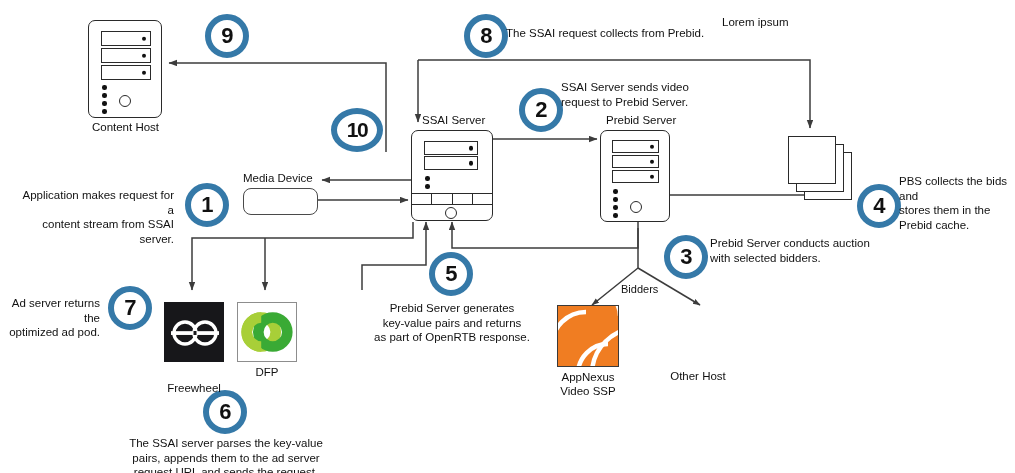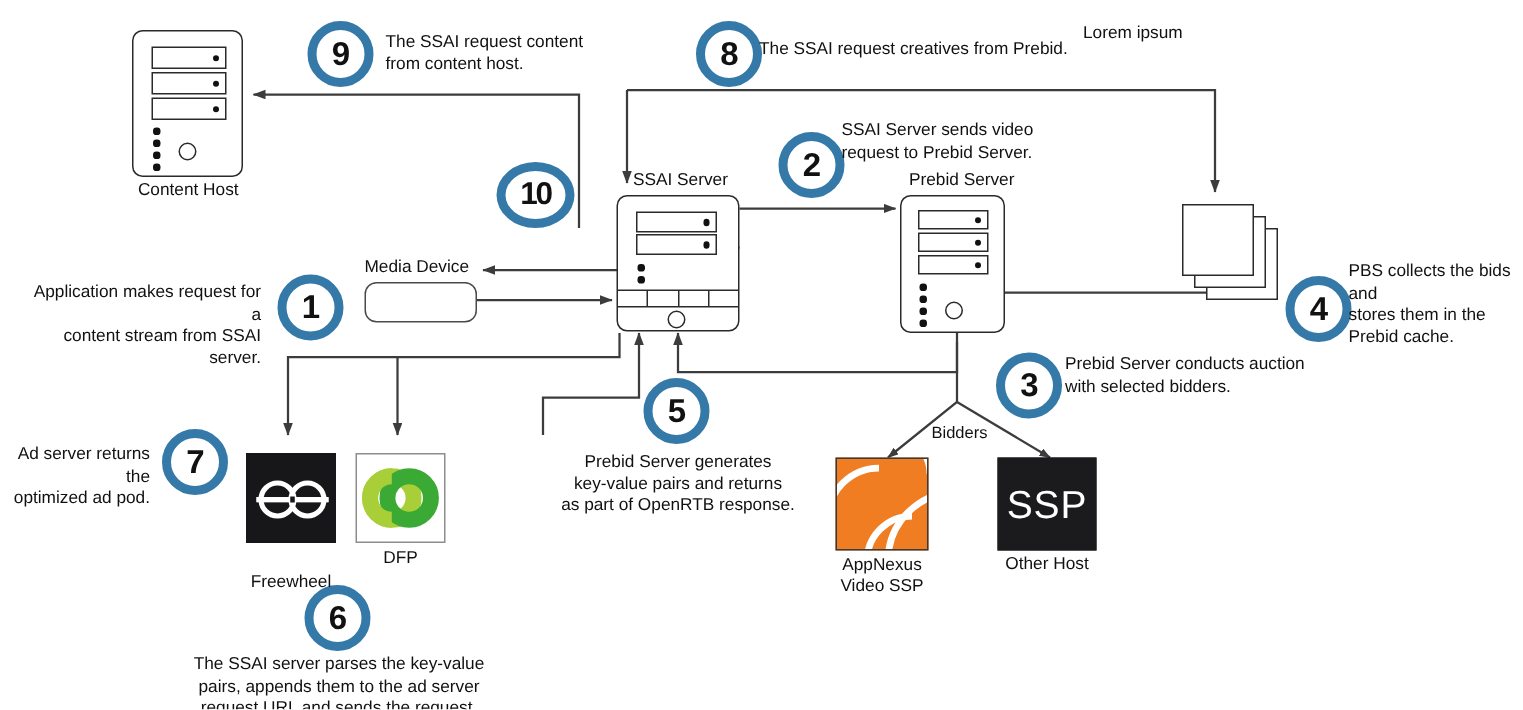--- a/index.html
+++ b/index.html
@@ -217,27 +217,25 @@
     <div class="vdot" style="left:13px; top:72px;"></div>
     <div class="vdot" style="left:13px; top:80px;"></div>
     <div class="vdot" style="left:13px; top:88px;"></div>
     <div class="knob" style="left:30px; top:74px;"></div>
   </div>
   <div class="devlabel center" style="left:78px; top:121px; width:95px;">Content Host</div>
 
   <div class="badge" style="left:205px; top:14px;">
       <span>9</span>
     </div>
-  <div class="caption" style="left:257px; top:21px; width:180px;">The SSAI request content
-from content host.</div>
 
   <div class="badge" style="left:464px; top:14px;">
       <span>8</span>
     </div>
-  <div class="caption" style="left:506px; top:26px; width:260px;">The SSAI request creatives from Prebid.</div>
+  <div class="caption" style="left:506px; top:26px; width:260px;">The SSAI request collects from Prebid.</div>
 
   <div class="badge" style="left:519px; top:88px;">
       <span>2</span>
     </div>
   <div class="caption" style="left:561px; top:80px; width:170px;">SSAI Server sends video
 request to Prebid Server.</div>
 
   <div class="badge wide" style="left:331px; top:108px;">
       <span>10</span>
     </div>
@@ -358,18 +356,15 @@
         <path d="M-6 40 A34 34 0 0 1 28 6"></path>
         <path d="M20 68 A30 30 0 0 1 50 38"></path>
         <path d="M34 68 A46 46 0 0 1 80 22"></path>
         <path d="M62 10 A26 26 0 0 0 36 -16"></path>
       </g>
     </svg>
   </div>
   <div class="devlabel center" style="left:543px; top:370px; width:90px; white-space:pre-line; line-height:14px;">AppNexus
 Video SSP</div>
 
-  <div class="logobox logo-ssp" style="left:665px; top:305px; width:66px; height:62px;">
-    <span>SSP</span>
-  </div>
   <div class="devlabel center" style="left:653px; top:370px; width:90px;">Other Host</div>
 
 </div>
 
 </body></html>

